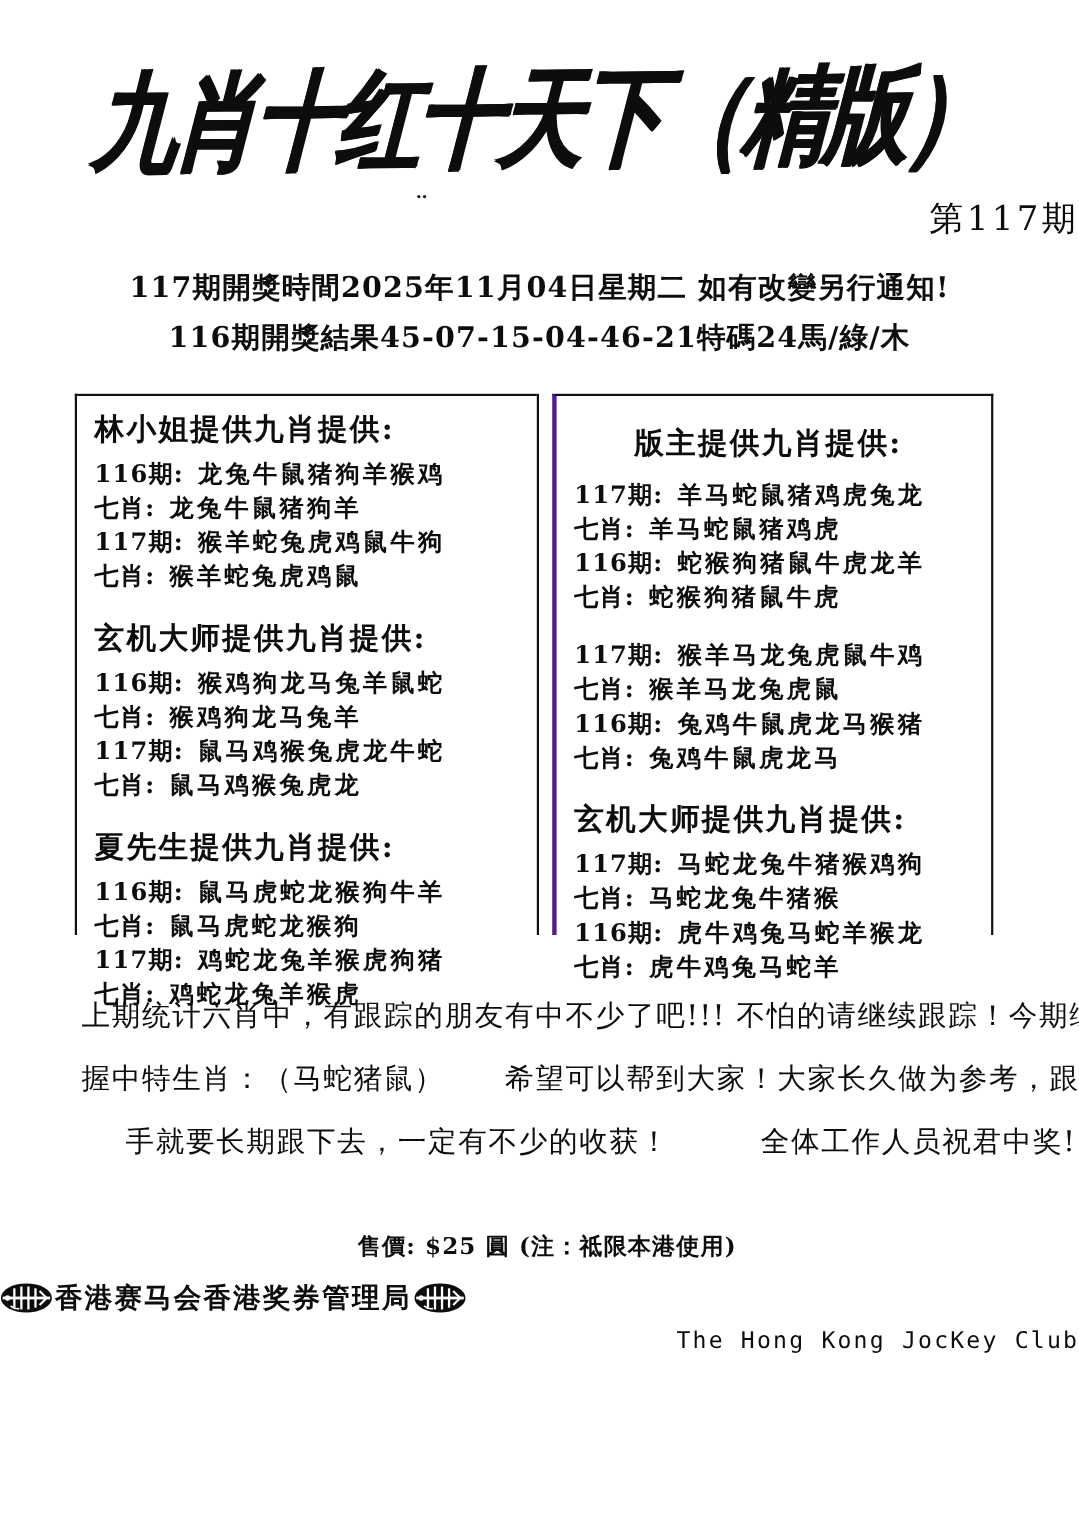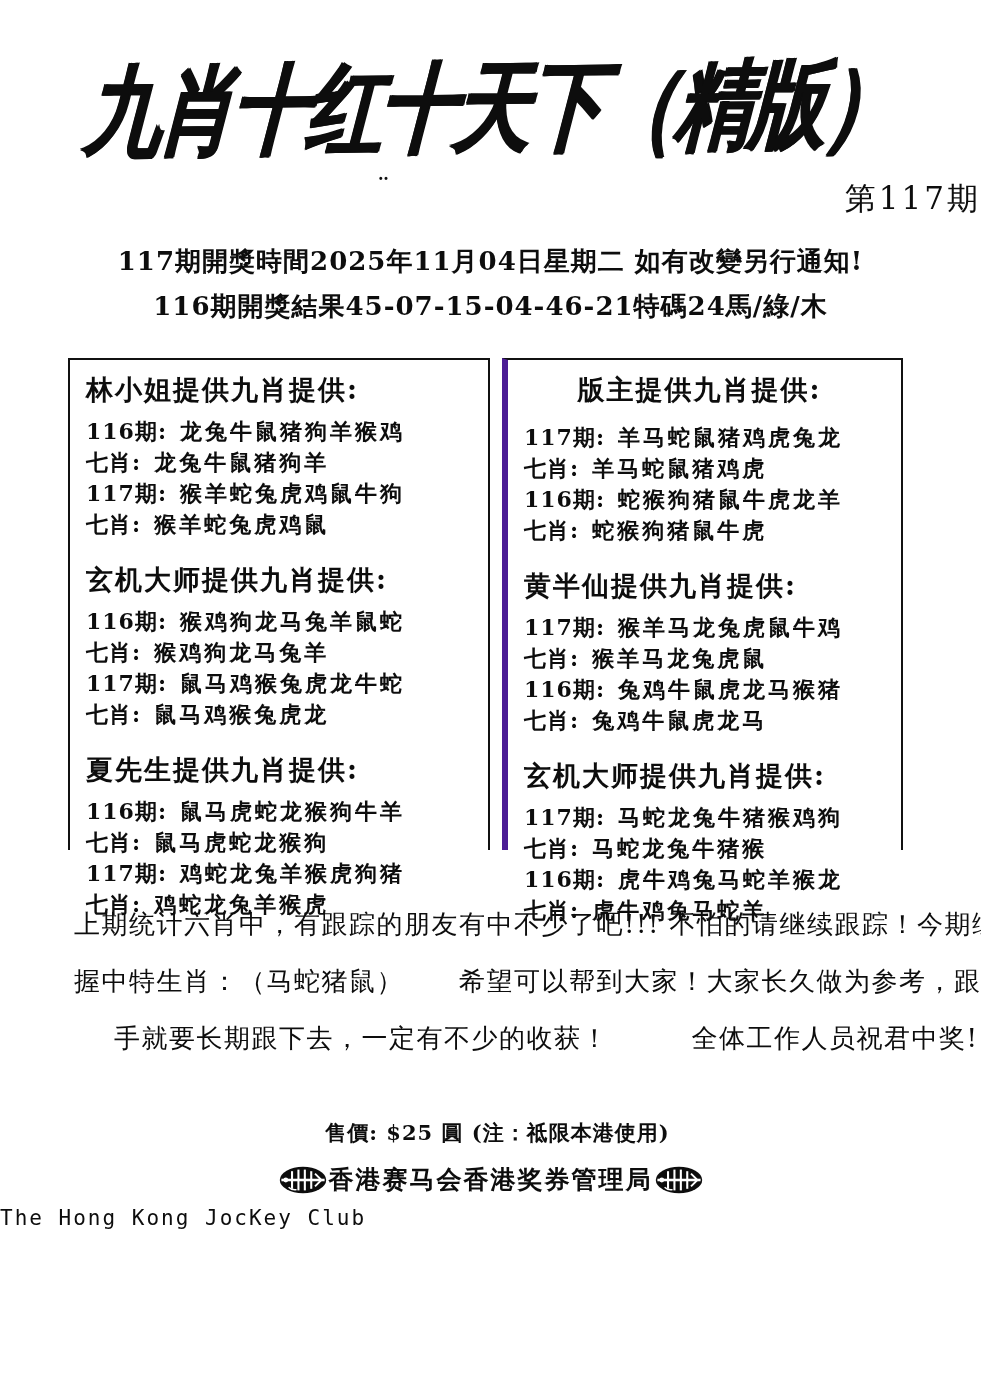--- a/index.html
+++ b/index.html
@@ -52,22 +52,22 @@
     width:420px;
     border-top:2px solid #111;border-left:2px solid #111;
     padding:12px 0 0 16px;
   }
   .col-gap{
     width:12px;
     border-left:2px solid #111;
   }
   .col-right{
     flex:1;
-    border-top:2px solid #111;border-left:6px solid #4c1d95;border-right:2px solid #111;
-    padding:12px 0 0 16px;
+    border-top:2px solid #111;border-left:4px solid #4c1d95;border-right:2px solid #111;
+    padding:25px 0 0 16px;
   }
   .panel + .panel{margin-top:22px;}
   .panel-title{
     font-size:27px;font-weight:700;letter-spacing:2px;
     margin-bottom:8px;white-space:nowrap;
   }
   .panel-title.centered{text-align:center;padding-right:26px;margin-bottom:14px;}
   .row{
     font-size:22px;font-weight:700;
     line-height:31px;white-space:nowrap;
@@ -83,26 +83,26 @@
   }
   .summary .s-line{white-space:nowrap;}
   .summary .s-line.indent{padding-left:40px;}
   
   .price-line{
     margin-top:52px;text-align:center;
     font-size:21px;font-weight:700;letter-spacing:1px;margin-left:14px;
   }
   .org-line{
     margin-top:16px;
-    display:flex;justify-content:center;align-items:center;gap:2px;
+    display:flex;justify-content:flex-start;align-items:center;gap:2px;
     font-size:25px;font-weight:700;letter-spacing:2px;
   }
   .hkjc-logo{width:48px;height:30px;display:block;}
   .org-en{
-    margin-top:10px;text-align:left;
+    margin-top:10px;text-align:right;
     font-family:"DejaVu Sans Mono","Liberation Mono",monospace;
     font-size:21px;letter-spacing:2px;
   }
 </style>
 </head>
 <body>
 
 <div class="page">
 
   <div class="title-wrap">
@@ -197,21 +197,20 @@
             <span class="lbl">116期:</span>
             <span class="val">蛇猴狗猪鼠牛虎龙羊</span>
           </div>
         <div class="row">
             <span class="lbl">七肖:</span>
             <span class="val">蛇猴狗猪鼠牛虎</span>
           </div>
       </div>
 
       <div class="panel">
-        <div class="panel-title">黄半仙提供九肖提供:</div>
         <div class="row">
             <span class="lbl">117期:</span>
             <span class="val">猴羊马龙兔虎鼠牛鸡</span>
           </div>
         <div class="row">
             <span class="lbl">七肖:</span>
             <span class="val">猴羊马龙兔虎鼠</span>
           </div>
         <div class="row">
             <span class="lbl">116期:</span>

